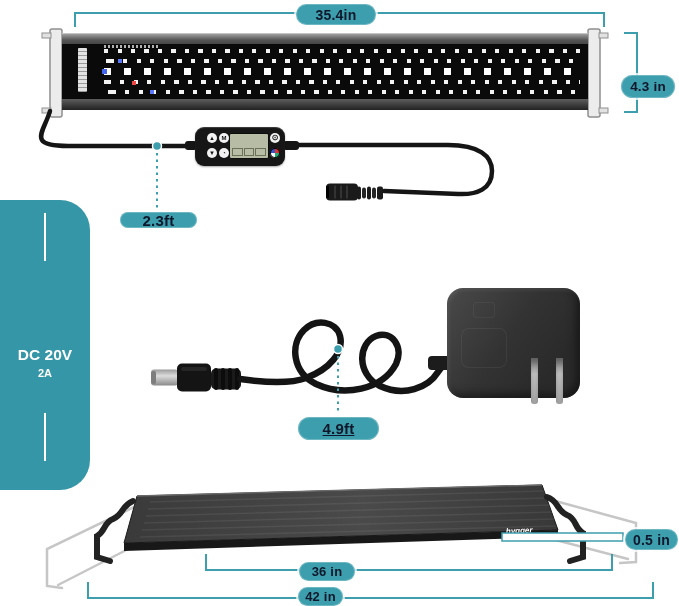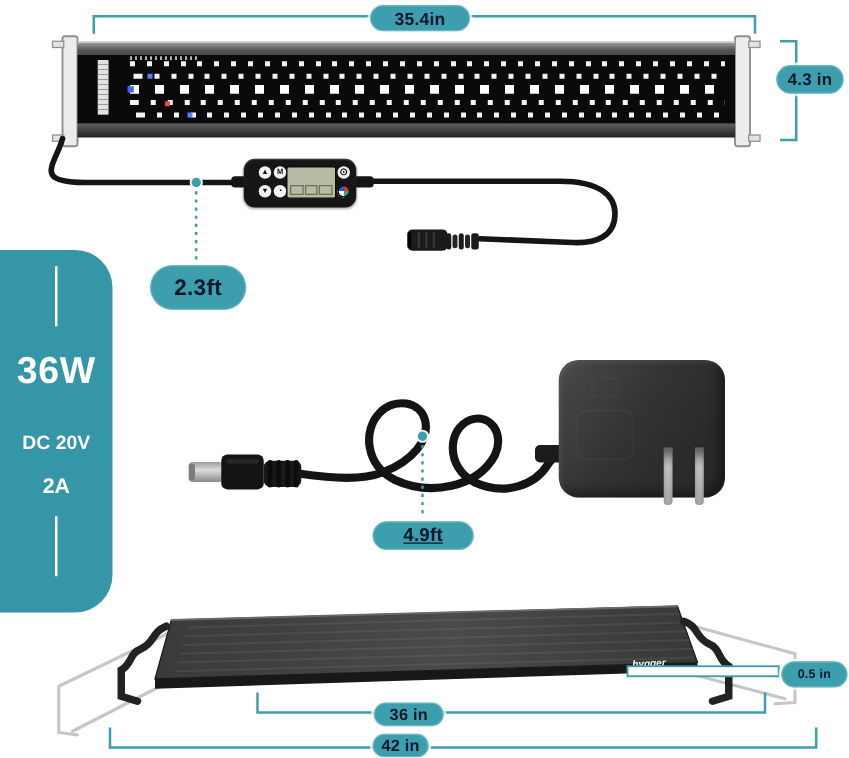--- a/index.html
+++ b/index.html
@@ -7,24 +7,24 @@
           font-family:"Liberation Sans",sans-serif;}
   .canvas *{box-sizing:border-box;}
   svg.layer{position:absolute;left:0;top:0;z-index:1;}
 
   
   .pill{position:absolute;z-index:5;background:var(--teal,#3d9fae);color:#0f172a;font-weight:bold;
         border-radius:20px;display:flex;align-items:center;justify-content:center;
         box-shadow:0 0 0 2px rgba(255,255,255,.75), inset 0 0 0 1px rgba(255,255,255,.25);
         letter-spacing:.2px;}
   .pill-bar-length{left:296px;top:4px;width:80px;height:21px;font-size:14px;}
-  .pill-bar-height{left:621px;top:52px;width:54px;height:23px;font-size:13.5px;}
-  .pill-ctrl-cable{left:120px;top:212px;width:77px;height:36px;font-size:18px;}
+  .pill-bar-height{left:621px;top:75px;width:54px;height:23px;font-size:13.5px;}
+  .pill-ctrl-cable{left:120px;top:212px;width:77px;height:16px;font-size:15px;}
   .pill-adpt-cable{left:298px;top:417px;width:81px;height:23px;font-size:15px;text-decoration:underline;}
-  .pill-thickness{left:625px;top:529px;width:53px;height:21px;font-size:10px;}
+  .pill-thickness{left:625px;top:529px;width:53px;height:21px;font-size:14px;}
   .pill-body-len{left:299px;top:562px;width:56px;height:19px;font-size:13px;text-align:right;}
   .pill-ext-len{left:298px;top:587px;width:45px;height:19px;font-size:13px;}
 
   
   .bar{position:absolute;left:62px;top:33px;width:526px;height:77px;z-index:2;}
   .frame-top{height:11px;background:linear-gradient(#9e9e9e,#555 60%,#474747);border-top:1px solid #c4c4c4;}
   .panel{position:relative;height:55px;background:#0a0a0a;overflow:hidden;}
   .frame-bottom{height:11px;background:linear-gradient(#5d5d5d,#222);}
   .led-row{position:absolute;left:42px;right:8px;
            background-image:repeating-linear-gradient(90deg,rgba(255,255,255,.95) 0 4px,transparent 4px 13.5px);}
@@ -59,21 +59,21 @@
   .seg-row{position:absolute;left:2px;right:2px;bottom:2px;height:8px;display:flex;gap:1px;}
   .seg{flex:1;border:1px solid rgba(45,50,30,.55);}
 
   
   .specbox{position:absolute;left:0;top:200px;width:90px;height:290px;z-index:2;
            background:var(--boxteal,#3596a8);border-radius:0 30px 30px 0;color:#fff;}
   .vline{position:absolute;left:44px;width:2px;background:#fff;}
   .vl1{top:13px;height:48px;} .vl2{top:213px;height:48px;}
   .watt{position:absolute;top:80px;width:100%;text-align:center;font-size:30px;font-weight:bold;letter-spacing:.5px;}
   .volt{position:absolute;top:146px;width:100%;text-align:center;font-size:15.5px;font-weight:bold;}
-  .amp{position:absolute;top:167px;width:100%;text-align:center;font-size:17px;font-weight:bold;margin-top:12px;}
+  .amp{position:absolute;top:167px;width:100%;text-align:center;font-size:11px;font-weight:bold;}
 
   
   .adapter{position:absolute;left:447px;top:288px;width:133px;height:110px;z-index:2;border-radius:16px;
            background:linear-gradient(125deg,#4a4a4a,#333 45%,#2a2a2a 78%);
            box-shadow:inset 2px 2px 4px rgba(255,255,255,.10),inset -4px -4px 9px rgba(0,0,0,.45);}
   .emb1{position:absolute;left:14px;top:40px;width:46px;height:40px;border-radius:8px;
         box-shadow:inset 0 0 0 1px rgba(255,255,255,.06);}
   .emb2{position:absolute;left:26px;top:14px;width:22px;height:16px;border-radius:4px;
         box-shadow:inset 0 0 0 1px rgba(255,255,255,.05);}
   .prong{position:absolute;width:7px;height:46px;z-index:3;border-radius:0 0 3px 3px;
@@ -219,21 +219,20 @@
       <div class="seg-row">
         <div class="seg"></div>
         <div class="seg"></div>
         <div class="seg"></div>
       </div>
     </div>
   </div>
 
   <div class="specbox">
     <div class="vline vl1"></div>
-    <div class="watt">36W</div>
     <div class="volt">DC 20V</div>
     <div class="amp">2A</div>
     <div class="vline vl2"></div>
   </div>
 
   <div class="adapter">
     <div class="emb1"></div>
     <div class="emb2"></div>
   </div>
   <div class="prong prong1"></div>

